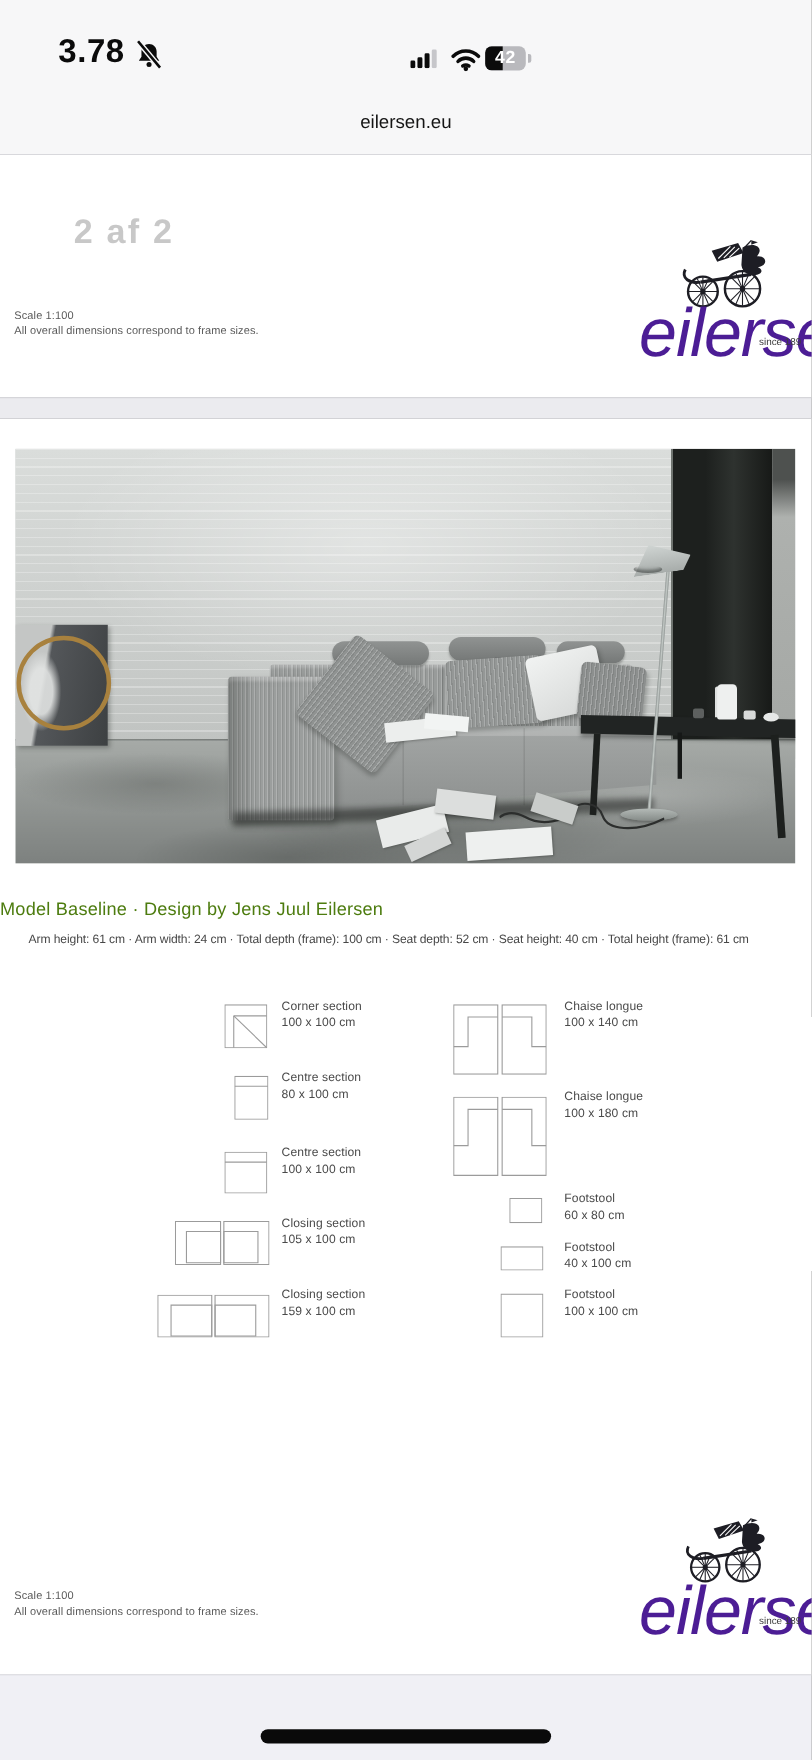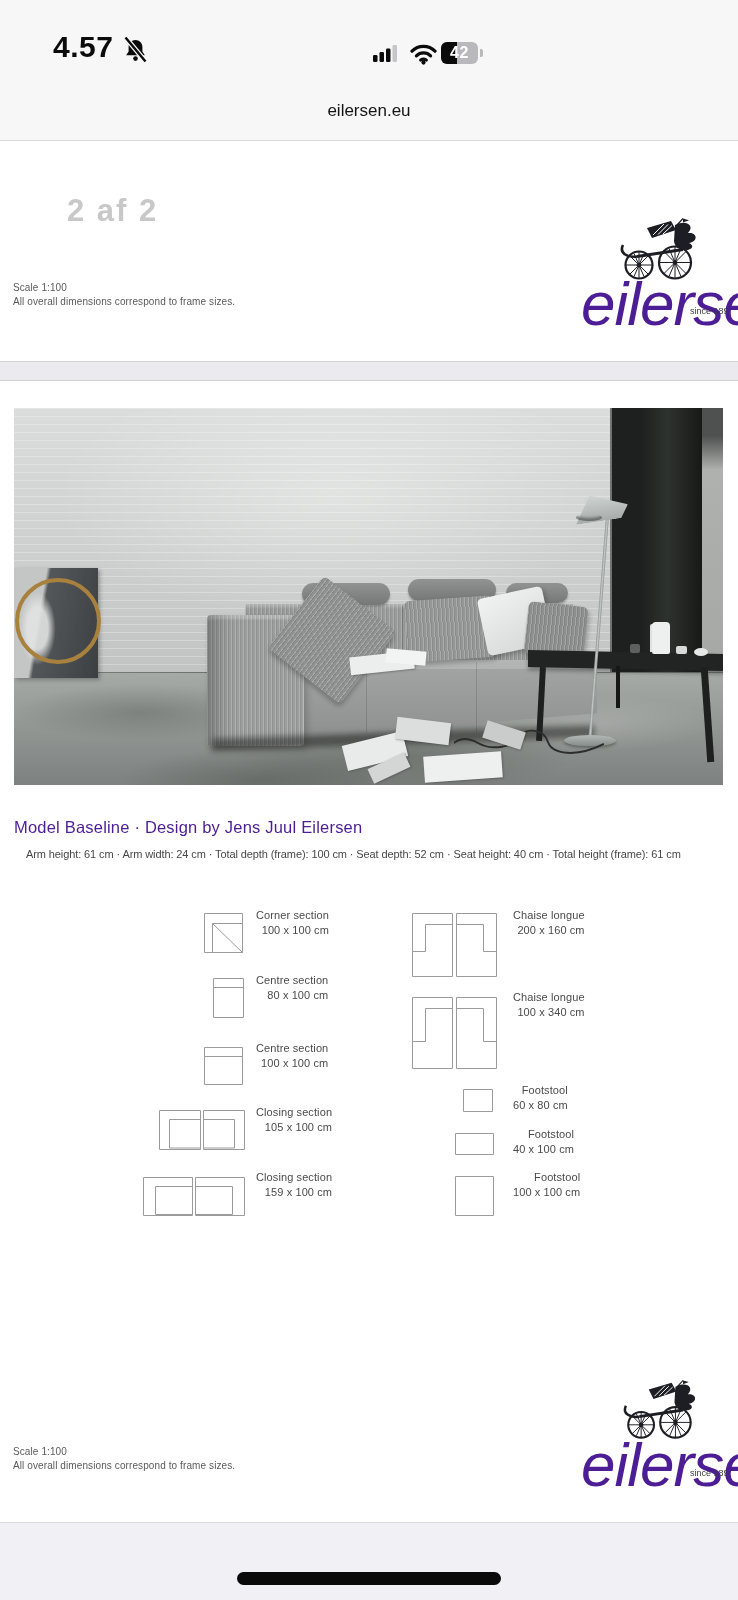--- a/index.html
+++ b/index.html
@@ -26,23 +26,23 @@
   .sp-top{position:absolute;left:13px;top:281px;}
   .sp-bottom{position:absolute;left:13px;top:1445px;}
   .logo{position:absolute;overflow:visible;}
   .wordmark{position:absolute;font-size:62px;color:#4c1d95;letter-spacing:-1px;font-weight:400;font-style:italic;}
   .since{position:absolute;font-size:9px;color:#3c3c3c;white-space:nowrap;}
   
   .gap{position:absolute;left:0;top:361px;width:738px;height:20px;background:#ebebef;
        border-top:1px solid #d2d2d6;border-bottom:1px solid #d2d2d6;box-sizing:border-box;}
   
   .page2{position:absolute;left:0;top:381px;width:738px;height:1141px;background:#fff;}
-  .title{position:absolute;left:14px;top:818px;font-size:16.5px;color:#4c1d95;letter-spacing:.2px;}
+  .title{position:absolute;left:0;top:818px;font-size:16.5px;color:#4d7c0f;letter-spacing:.2px;}
   .specs{position:absolute;left:26px;top:848px;font-size:11px;color:#474747;letter-spacing:-.1px;white-space:nowrap;}
-  .sec-label{position:absolute;font-size:11px;line-height:14.5px;color:#4a4a4a;letter-spacing:.1px;text-align:right;}
+  .sec-label{position:absolute;font-size:11px;line-height:14.5px;color:#4a4a4a;letter-spacing:.1px;}
   .sec-svg{position:absolute;}
   .sec-svg *{vector-effect:non-scaling-stroke;}
   .footer{position:absolute;left:0;top:1522px;width:738px;height:78px;background:#f0f0f5;border-top:1px solid #dadade;box-sizing:border-box;}
   .homebar{position:absolute;left:237px;top:1572px;width:264px;height:13px;border-radius:7px;background:#0a0a0a;}
   
   .photo{position:absolute;left:14px;top:408px;width:709px;height:377px;overflow:hidden;background:#d5d8d6;}
   .photo *{position:absolute;}
   .wall{left:0;top:0;width:709px;height:290px;
     background:
       repeating-linear-gradient(180deg,rgba(255,255,255,.28) 0 1px,transparent 1px 8px),
@@ -107,21 +107,21 @@
   .m3{left:410px;top:346px;width:78px;height:26px;background:#eef0ef;transform:rotate(-4deg);}
   .m4{left:470px;top:318px;width:40px;height:18px;background:#c9ccca;transform:rotate(18deg);}
   .m5{left:355px;top:352px;width:40px;height:16px;background:#d4d6d5;transform:rotate(-25deg);}
 </style>
 </head>
 <body>
 
 <div class="screen">
 
   <div class="chrome">
-    <div class="time">4.57</div>
+    <div class="time">3.78</div>
     <div class="bell">
       <svg width="27" height="29" viewBox="0 0 27 29">
         <path d="M13.5 4 C9.6 4 6.6 7 6.6 10.8 v4.8 l-2.4 3.6 h18.6 l-2.4 -3.6 v-4.8 C20.4 7 17.4 4 13.5 4 Z" fill="#0b0b0b"></path>
         <circle cx="13.5" cy="22.6" r="2.3" fill="#0b0b0b"></circle>
         <line x1="3.5" y1="1.5" x2="23.5" y2="25.5" stroke="#f7f7f8" stroke-width="5"></line>
         <line x1="3.5" y1="1.5" x2="23.5" y2="25.5" stroke="#0b0b0b" stroke-width="2.4"></line>
       </svg>
     </div>
     <div class="cell">
       <svg width="26" height="18" viewBox="0 0 26 18">
@@ -320,34 +320,34 @@
   <svg class="sec-svg" style="left:412px;top:913px;" width="85" height="64" viewBox="0 0 85 64">
     <g stroke="#9b9b9b" fill="none" stroke-width="1">
       <rect x="0.5" y="0.5" width="40" height="63"></rect>
       <rect x="44.5" y="0.5" width="40" height="63"></rect>
       <polyline points="0.5,38.5 13.5,38.5 13.5,11.5 40.5,11.5"></polyline>
       <polyline points="44.5,11.5 71.5,11.5 71.5,38.5 84.5,38.5"></polyline>
     </g>
   </svg>
   <div class="sec-label" style="left:513px;top:908px;">
     <div>Chaise longue</div>
-    <div>200 x 160 cm</div>
+    <div>100 x 140 cm</div>
   </div>
 
   <svg class="sec-svg" style="left:412px;top:997px;" width="85" height="72" viewBox="0 0 85 72">
     <g stroke="#9b9b9b" fill="none" stroke-width="1">
       <rect x="0.5" y="0.5" width="40" height="71"></rect>
       <rect x="44.5" y="0.5" width="40" height="71"></rect>
       <polyline points="0.5,44.5 13.5,44.5 13.5,11.5 40.5,11.5"></polyline>
       <polyline points="44.5,11.5 71.5,11.5 71.5,44.5 84.5,44.5"></polyline>
     </g>
   </svg>
   <div class="sec-label" style="left:513px;top:990px;">
     <div>Chaise longue</div>
-    <div>100 x 340 cm</div>
+    <div>100 x 180 cm</div>
   </div>
 
   <svg class="sec-svg" style="left:463px;top:1089px;" width="30" height="23" viewBox="0 0 30 23">
     <rect x="0.5" y="0.5" width="29" height="22" stroke="#9b9b9b" fill="none" stroke-width="1"></rect>
   </svg>
   <div class="sec-label" style="left:513px;top:1083px;">
     <div>Footstool</div>
     <div>60 x 80 cm</div>
   </div>
 

